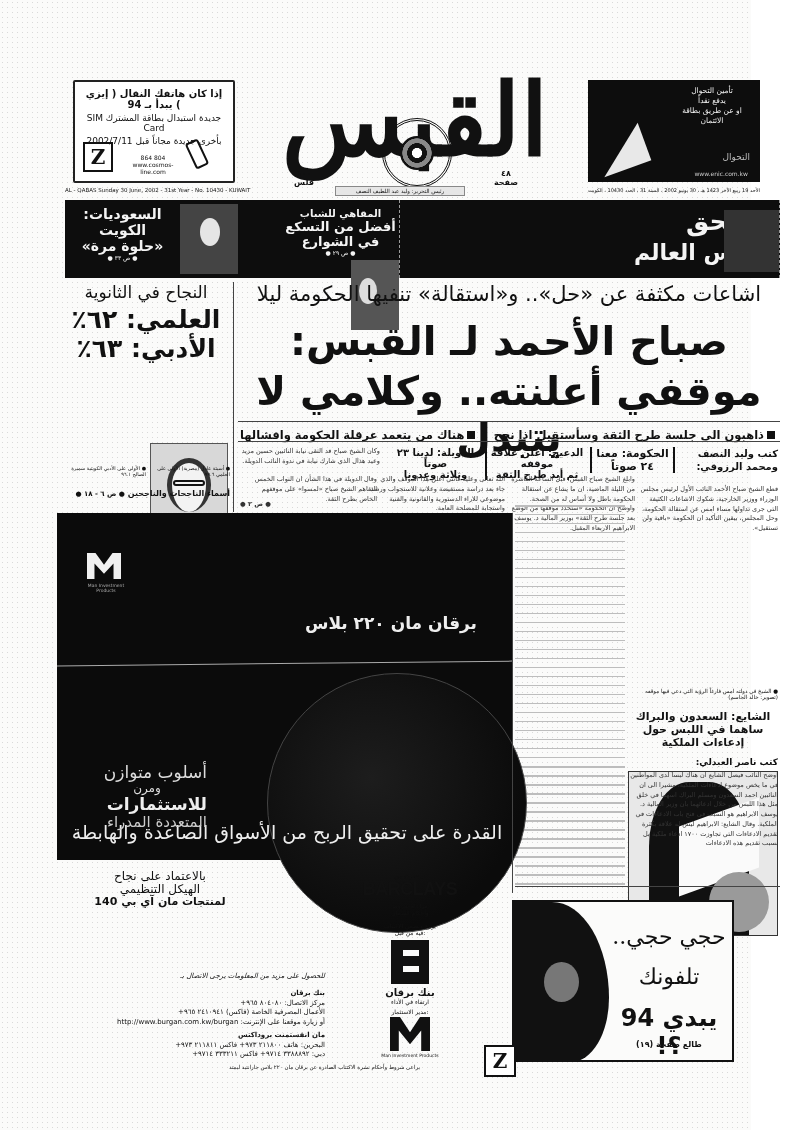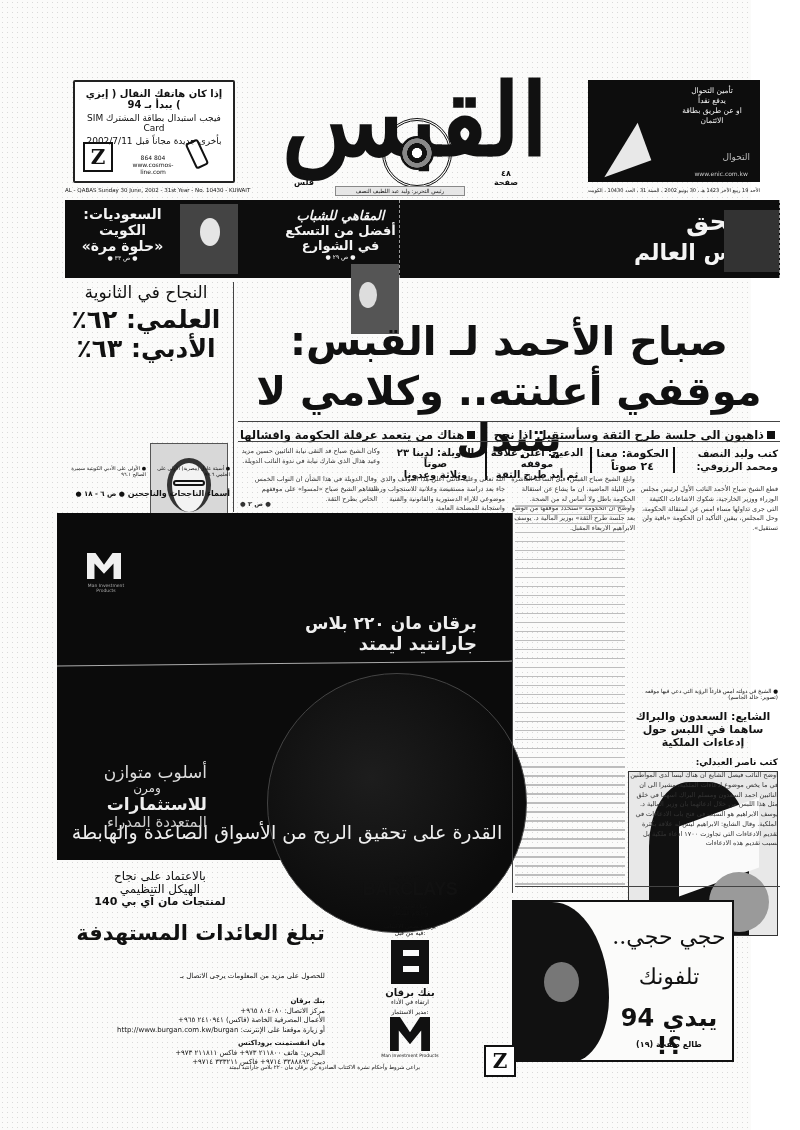--- a/index.html
+++ b/index.html
@@ -47,21 +47,21 @@
   .b-logo::before { content: ""; position: absolute; left: 12px; top: 10px; width: 16px; height: 6px; background: #fbfbfa; }
   .b-logo::after { content: ""; position: absolute; left: 12px; top: 26px; width: 16px; height: 6px; background: #fbfbfa; }
 </style>
 </head>
 <body>
 
 <div class="page speckle">
 
   <div class="abs sim-ad rtl" style="left:73px; top:80px; width:162px; height:103px; padding:6px 8px;">
     <div class="line1 center">إذا كان هاتفك النقال ( إيزي ) يبدأ بـ 94</div>
-    <div class="line center">فيجب استبدال بطاقة المشترك SIM Card</div>
+    <div class="line center">جديدة استبدال بطاقة المشترك SIM Card</div>
     <div class="line center">بأخرى جديدة مجاناً قبل 2002/7/11</div>
     <div class="abs logo-box" style="left:8px; top:60px;">
         <span>Z</span>
       </div>
     <div class="abs tiny center" style="left:48px; top:72px; width:60px;">
       <div>804 864</div>
       <div>www.cosmos-line.com</div>
     </div>
     <div class="abs" style="left:115px; top:58px; width:14px; height:28px; border:2px solid #111; border-radius:3px; transform:rotate(-25deg);"></div>
   </div>
@@ -100,21 +100,21 @@
 
   <div class="abs teaser rtl" style="left:585px; top:200px; width:195px; height:78px;">
     <div class="abs" style="right:10px; top:14px; width:6px; height:44px; background:#ddd;"></div>
     <div class="abs t" style="right:24px; top:6px; font-size:26px; letter-spacing:4px;">ملحق</div>
     <div class="abs t" style="right:24px; top:40px; font-size:22px;">كأس العالم</div>
     <div class="abs photo" style="left:0; top:10px; width:55px; height:62px; background:#333;"></div>
   </div>
 
 
   <div class="abs teaser rtl center" style="left:240px; top:200px; width:160px; height:78px; padding-top:8px;">
-    <div class="t" style="font-size:13px; padding-left:42px;font-style:italic;">المقاهي للشباب</div>
+    <div class="t" style="font-size:10px; padding-left:42px;">المقاهي للشباب</div>
     <div class="t" style="font-size:13px; padding-left:42px;">أفضل من التسكع</div>
     <div class="t" style="font-size:13px; padding-left:42px;">في الشوارع</div>
     <div style="font-size:6px; padding-left:42px;">● ص ٢٩ ●</div>
     <div class="abs photo" style="left:0; top:4px; width:48px; height:70px; background:#555;">
       <div class="face" style="left:8px; top:18px; width:18px; height:26px; background:#ddd;"></div>
     </div>
   </div>
 
   <div class="abs teaser rtl center" style="left:65px; top:200px; width:115px; height:78px; padding-top:6px; border-right:none;">
     <div class="t" style="font-size:14px;">السعوديات:</div>
@@ -139,20 +139,21 @@
     <div class="face" style="left:22px; top:8px; width:36px; height:26px; background:#fafafa; border-radius:50% 50% 30% 30%;"></div>
   </div>
   <div class="abs rtl tiny" style="left:150px; top:465px; width:80px; font-size:5px;">● أسيئة عادل (مصرية) الأولى على العلمي ٩٩.٦</div>
   <div class="abs rtl tiny" style="left:62px; top:465px; width:84px; font-size:5px;">● الأولى على الأدبي الكويتية سميرة الصالح ٩٦.١</div>
   <div class="abs rtl" style="left:62px; top:489px; width:168px; font-size:8px; font-weight:bold;">
     <span>أسماء الناجحات والناجحين</span>
     <span style="font-size:7px;">● ص ٦ - ١٨ ●</span>
   </div>
   <div class="rule-v" style="left:233px; top:282px; height:230px;"></div>
 
+  <div class="abs rtl center" style="left:240px; top:282px; width:538px; font-size:21px;">اشاعات مكثفة عن «حل».. و«استقالة» تنفيها الحكومة ليلا</div>
   <div class="abs rtl center main-head" style="left:240px; top:318px; width:538px;">صباح الأحمد لـ القبس:</div>
   <div class="abs rtl center main-head" style="left:240px; top:368px; width:538px;">موقفي أعلنته.. وكلامي لا يتبدل</div>
 
   <div class="rule-h" style="left:238px; top:421px; width:542px;"></div>
   <div class="abs rtl sub-bullets" style="left:238px; top:424px; width:540px; white-space:nowrap;">
     <span class="sq"></span><span>ذاهبون الى جلسة طرح الثقة وسأستقيل اذا نجح</span>
     &nbsp;
     <span class="sq"></span><span>هناك من يتعمد عرقلة الحكومة وافشالها</span>
   </div>
   <div class="rule-h" style="left:238px; top:441px; width:542px;"></div>
@@ -196,21 +197,20 @@
     <div class="col-text" style="margin-top:4px; height:100px; overflow:hidden;">أوضح النائب فيصل الشايع ان هناك لبساً لدى المواطنين في ما يخص موضوع ادعاءات الملكية، مشيرا الى ان النائبين احمد السعدون ومسلم البراك اسهما في خلق مثل هذا اللبس من خلال ادعائهما بان وزير المالية د. يوسف الابراهيم هو السبب في فتح باب الادعاءات في الملكية. وقال الشايع: الابراهيم ليس له علاقة بكثرة تقديم الادعاءات التي تجاوزت ١٧٠٠ ادعاء ملكية بل بسبب تقديم هذه الادعاءات</div>
   </div>
   <div class="rule-h" style="left:515px; top:886px; width:265px;"></div>
 
   <div class="abs ad-main" style="left:57px; top:513px; width:455px; height:347px;">
     <div class="abs m-logo" style="left:30px; top:40px;"></div>
     <div class="abs tiny" style="left:24px; top:70px; width:50px; text-align:center; font-size:4.5px; color:#aaa;">Man Investment Products</div>
 
     <div class="abs rtl" style="left:200px; top:100px; width:220px;">
       <div class="title-a">برقان مان ٢٢٠ بلاس</div>
-      <div class="title-b">جارانتيد ليمتد</div>
     </div>
     <div class="abs" style="left:0; top:150px; width:455px; height:1px; background:#aaa; transform:rotate(-0.6deg);"></div>
 
     <div class="abs" style="left:210px; top:160px; width:260px; height:260px; border-radius:50%; border:1px solid #444; background:radial-gradient(circle at 40% 40%, #1d1d1d, #0b0b0b 70%);"></div>
 
     <div class="abs rtl center slogan" style="left:10px; top:308px; width:440px;">القدرة على تحقيق الربح من الأسواق الصاعدة والهابطة</div>
 
     <div class="abs rtl" style="left:30px; top:250px; width:120px; line-height:1.1;">
       <div style="font-size:17px; color:#ddd;">أسلوب متوازن</div>
       <div class="center" style="font-size:12px; color:#ddd;">ومرن</div>
@@ -218,24 +218,23 @@
       <div style="font-size:15px; color:#ccc;">المتعددة المدراء</div>
     </div>
   </div>
 
   <div class="abs rtl" style="left:80px; top:870px; width:160px; line-height:1.1;">
     <div class="center" style="font-size:12px;">بالاعتماد على نجاح</div>
     <div class="center" style="font-size:12px;">الهيكل التنظيمي</div>
     <div class="center" style="font-size:11px; font-weight:bold;">لمنتجات مان آي بي 140</div>
   </div>
   <div class="abs rtl" style="left:75px; top:922px; width:250px; line-height:1.05;">
-    <div style="font-size:21px; font-weight:bold;">تبلغ العائدات المستهدفة</div>
   </div>
   <div class="abs rtl" style="left:100px; top:972px; width:225px; font-size:7px; line-height:1.35;">
-    <div style="margin-bottom:16px;">للحصول على مزيد من المعلومات يرجى الاتصال بـ</div>
+    <div style="margin-bottom:8px;font-style:italic;">للحصول على مزيد من المعلومات يرجى الاتصال بـ</div>
     <div style="font-weight:bold;">بنك برقان</div>
     <div>مركز الاتصال: ٨٠٤٠٨٠ ٩٦٥+</div>
     <div>الأعمال المصرفية الخاصة (فاكس) ٢٤١٠٩٤١ ٩٦٥+</div>
     <div><span>أو زيارة موقعنا على الإنترنت:</span> <span style="direction:ltr; unicode-bidi:embed;">http://www.burgan.com.kw/burgan</span></div>
     <div style="font-weight:bold; margin-top:4px;">مان انفستمنت بروداكتس</div>
     <div>البحرين: هاتف ٢١١٨٠٠ ٩٧٣+ فاكس ٢١١٨١١ ٩٧٣+</div>
     <div>دبي: ٣٣٨٨٨٩٢ ٩٧١٤+ فاكس ٣٣٣٢١١ ٩٧١٤+</div>
   </div>
   <div class="abs rtl tiny" style="left:120px; top:1064px; width:300px; font-size:5.5px;">يراعى شروط وأحكام نشرة الاكتتاب الصادرة عن برقان مان ٢٢٠ بلاس جارانتيد ليمتد</div>
 

